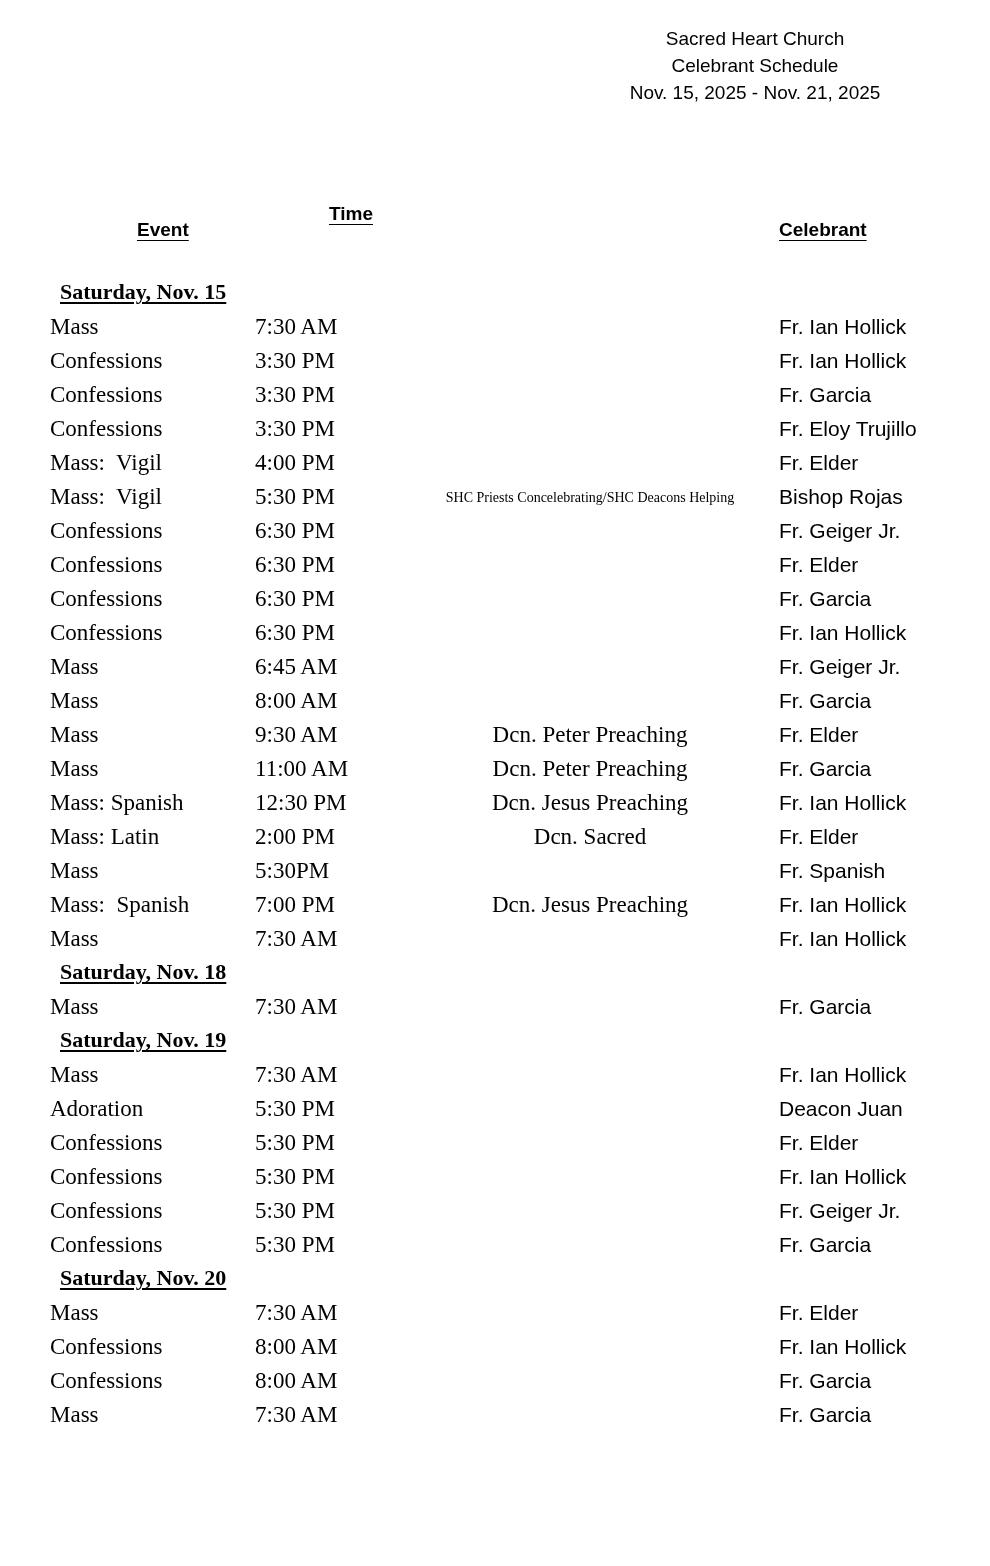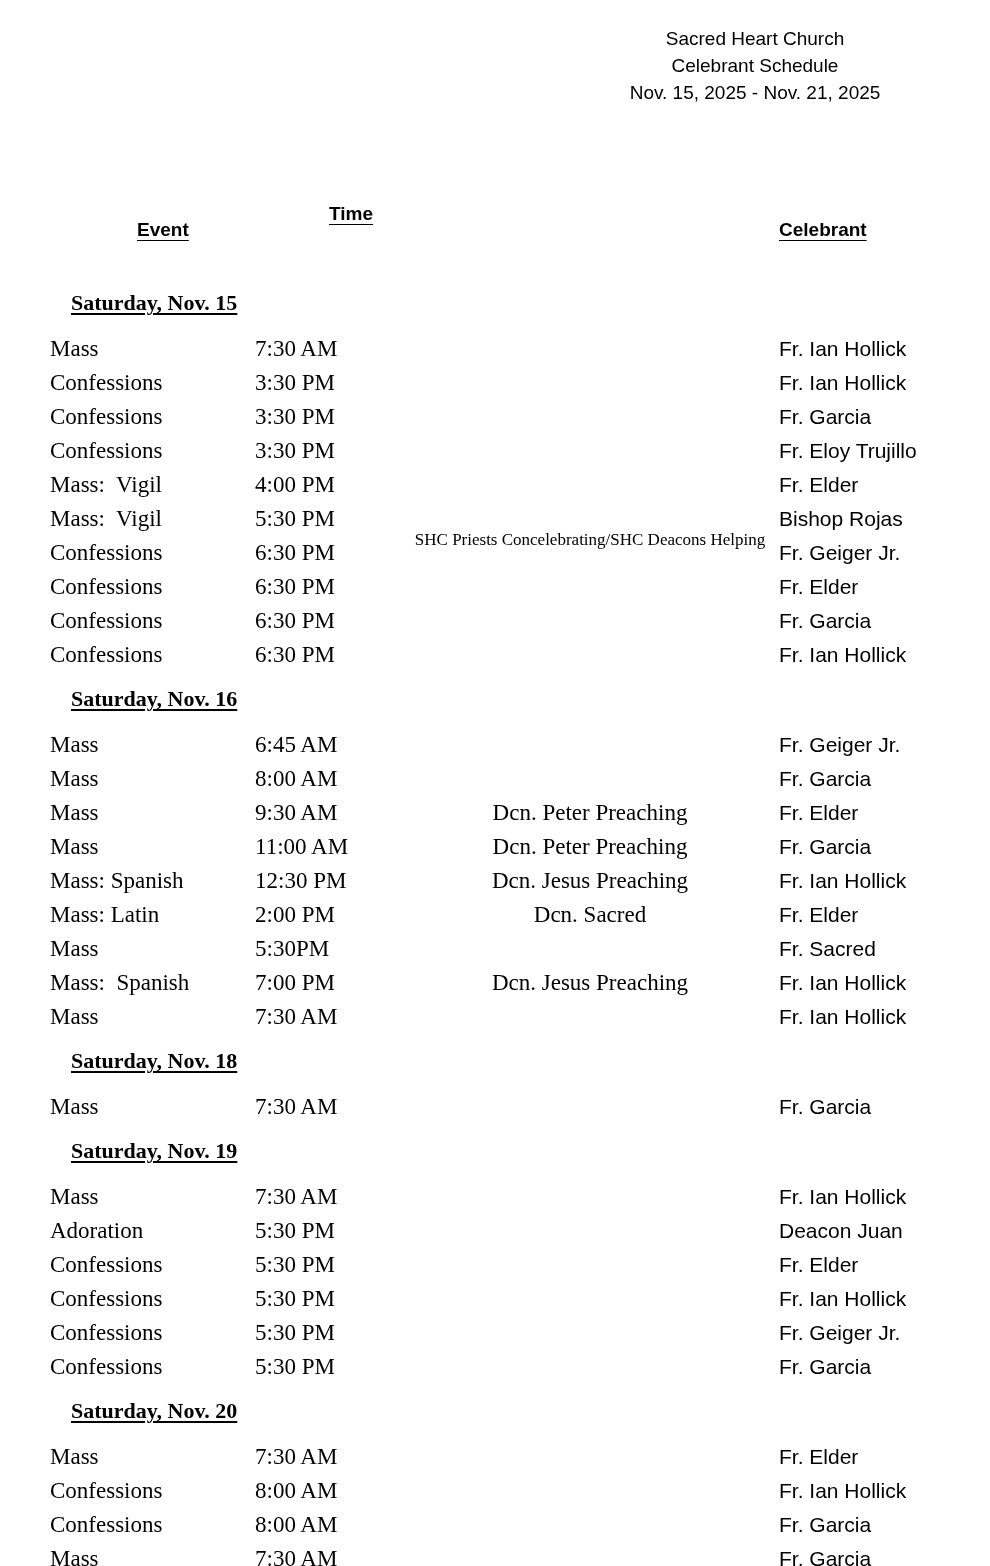--- a/index.html
+++ b/index.html
@@ -49,21 +49,21 @@
   .schedule {
     position: absolute;
     left: 0;
     top: 278px;
     width: 990px;
   }
 
   .day-header {
     position: relative;
     height: 34px;
-    margin: 11px;
+    margin: 0;
   }
   .day-header .day-label {
     position: absolute;
     left: 60px;
     top: 0;
     font-family: "Liberation Serif", "DejaVu Serif", serif;
     font-weight: bold;
     font-size: 22px;
     line-height: 28px;
     text-decoration: underline;
@@ -98,24 +98,23 @@
     position: absolute;
     left: 410px;
     top: 0;
     width: 360px;
     text-align: center;
     font-size: 23px;
     line-height: 30px;
     white-space: nowrap;
   }
   .row .note.small {
-    font-size: 17px;
+    font-size: 14px;
     line-height: 32px;
     letter-spacing: 0px;
-    margin-top: 20px;
   }
   .row .celebrant {
     position: absolute;
     left: 779px;
     top: 0;
     font-family: "Liberation Sans", "DejaVu Sans", sans-serif;
     font-size: 21px;
     line-height: 30px;
     white-space: nowrap;
   }
@@ -181,23 +180,20 @@
     <div class="row">
       <div class="event">Confessions</div>
       <div class="time">6:30 PM</div>
       <div class="celebrant">Fr. Garcia</div>
     </div>
     <div class="row">
       <div class="event">Confessions</div>
       <div class="time">6:30 PM</div>
       <div class="celebrant">Fr. Ian Hollick</div>
     </div>
-    <div class="day-header">
-      <div class="day-label">Saturday, Nov. 16</div>
-    </div>
     <div class="row">
       <div class="event">Mass</div>
       <div class="time">6:45 AM</div>
       <div class="celebrant">Fr. Geiger Jr.</div>
     </div>
     <div class="row">
       <div class="event">Mass</div>
       <div class="time">8:00 AM</div>
       <div class="celebrant">Fr. Garcia</div>
     </div>
@@ -221,21 +217,21 @@
     </div>
     <div class="row">
       <div class="event">Mass: Latin</div>
       <div class="time">2:00 PM</div>
       <div class="note">Dcn. Sacred</div>
       <div class="celebrant">Fr. Elder</div>
     </div>
     <div class="row">
       <div class="event">Mass</div>
       <div class="time">5:30PM</div>
-      <div class="celebrant">Fr. Sacred</div>
+      <div class="celebrant">Fr. Spanish</div>
     </div>
     <div class="row">
       <div class="event">Mass:  Spanish</div>
       <div class="time">7:00 PM</div>
       <div class="note">Dcn. Jesus Preaching</div>
       <div class="celebrant">Fr. Ian Hollick</div>
     </div>
     <div class="row">
       <div class="event">Mass</div>
       <div class="time">7:30 AM</div>

